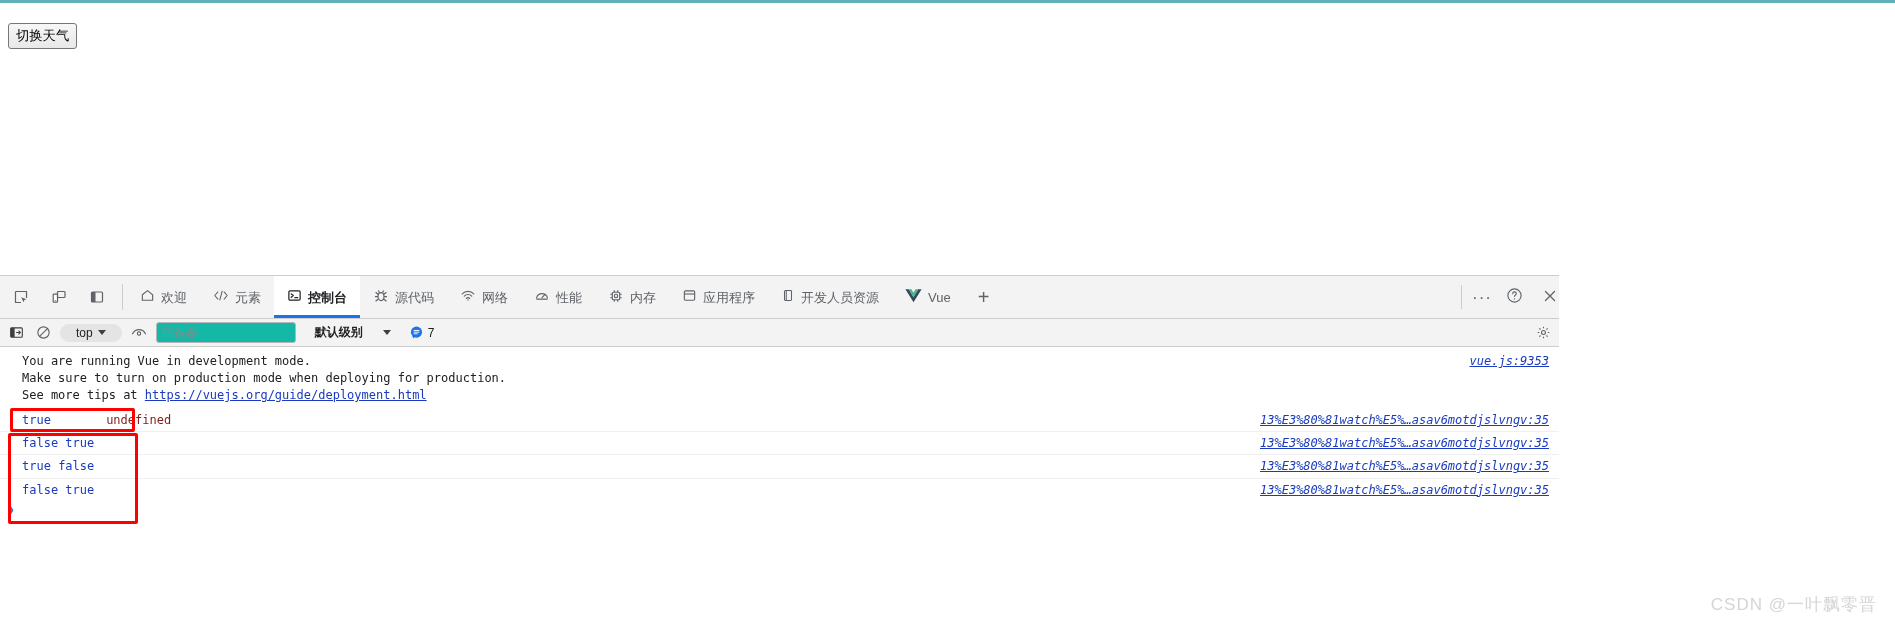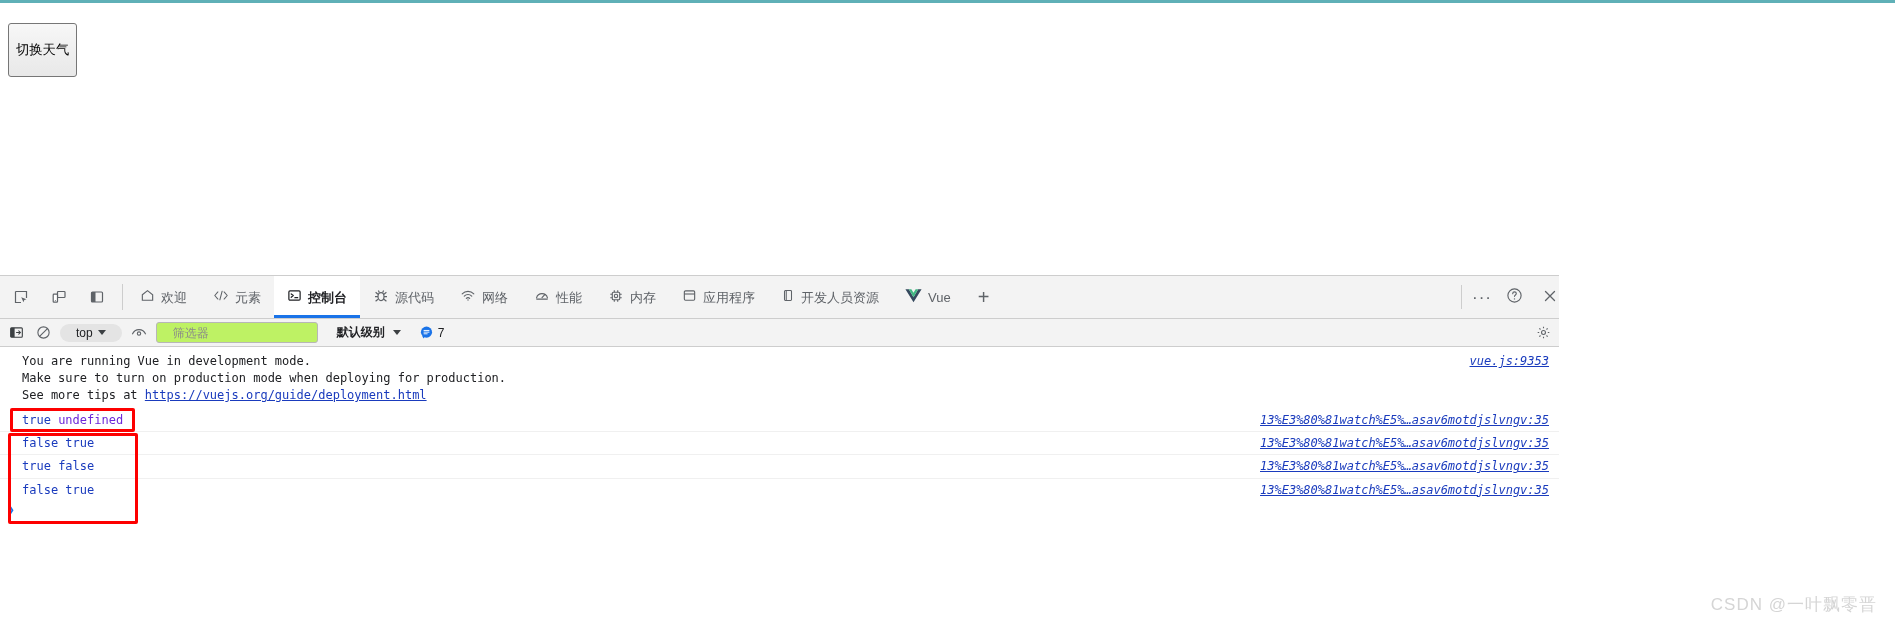--- a/index.html
+++ b/index.html
@@ -39,21 +39,21 @@
   }
   .page-button {
     margin: 20px 0 0 8px;
     font-family: "Liberation Sans", sans-serif;
     font-size: 13.3px;
     color: #000000;
     background: #efefef;
     background: linear-gradient(#f7f7f7, #e8e8e8);
     border: 1px solid #767676;
     border-radius: 3px;
-    padding: 17px 7px;
+    padding: 3px 7px;
     cursor: default;
     line-height: normal;
   }
 
   
   .devtools {
     position: absolute;
     left: 0;
     top: 275px;
     width: 1559px;
@@ -185,32 +185,32 @@
     width: 0; height: 0;
     border-left: 4px solid transparent;
     border-right: 4px solid transparent;
     border-top: 5px solid #3c4043;
   }
   .filter-input {
     width: 128px;
     height: 17px;
     border: 1px solid #b7b7b7;
     border-radius: 3px;
-    background: #bef264;
+    background: #14b8a6;
     font-size: 12px;
     font-family: "Liberation Sans", sans-serif;
     color: #202124;
-    padding: 1px 16px;
+    padding: 1px 5px;
     outline: none;
   }
   .filter-input::placeholder { color: #8a8a8a; }
   .level-select {
     display: flex;
     align-items: center;
-    gap: 8px;
+    gap: 20px;
     font-size: 12px;
     color: #202124;
     font-weight: bold;
     margin-left: 12px;
     cursor: default;
   }
   .info-badge {
     display: flex;
     align-items: center;
     gap: 5px;
@@ -264,21 +264,21 @@
     color: #202124;
     position: relative;
     white-space: pre;
   }
   .vue-warn a {
     color: #1a3bbd;
     text-decoration: underline;
     text-align: center;
   }
   .tok-bool { color: #1a3bbd; }
-  .tok-undef { color: #6d28d9; }
+  .tok-undef { color: #7f1d1d; margin-left: 48px; }
 
   .prompt-row {
     position: relative;
     height: 20px;
     padding-left: 22px;
   }
   .prompt-caret {
     position: absolute;
     left: 7px;
     top: 1px;

